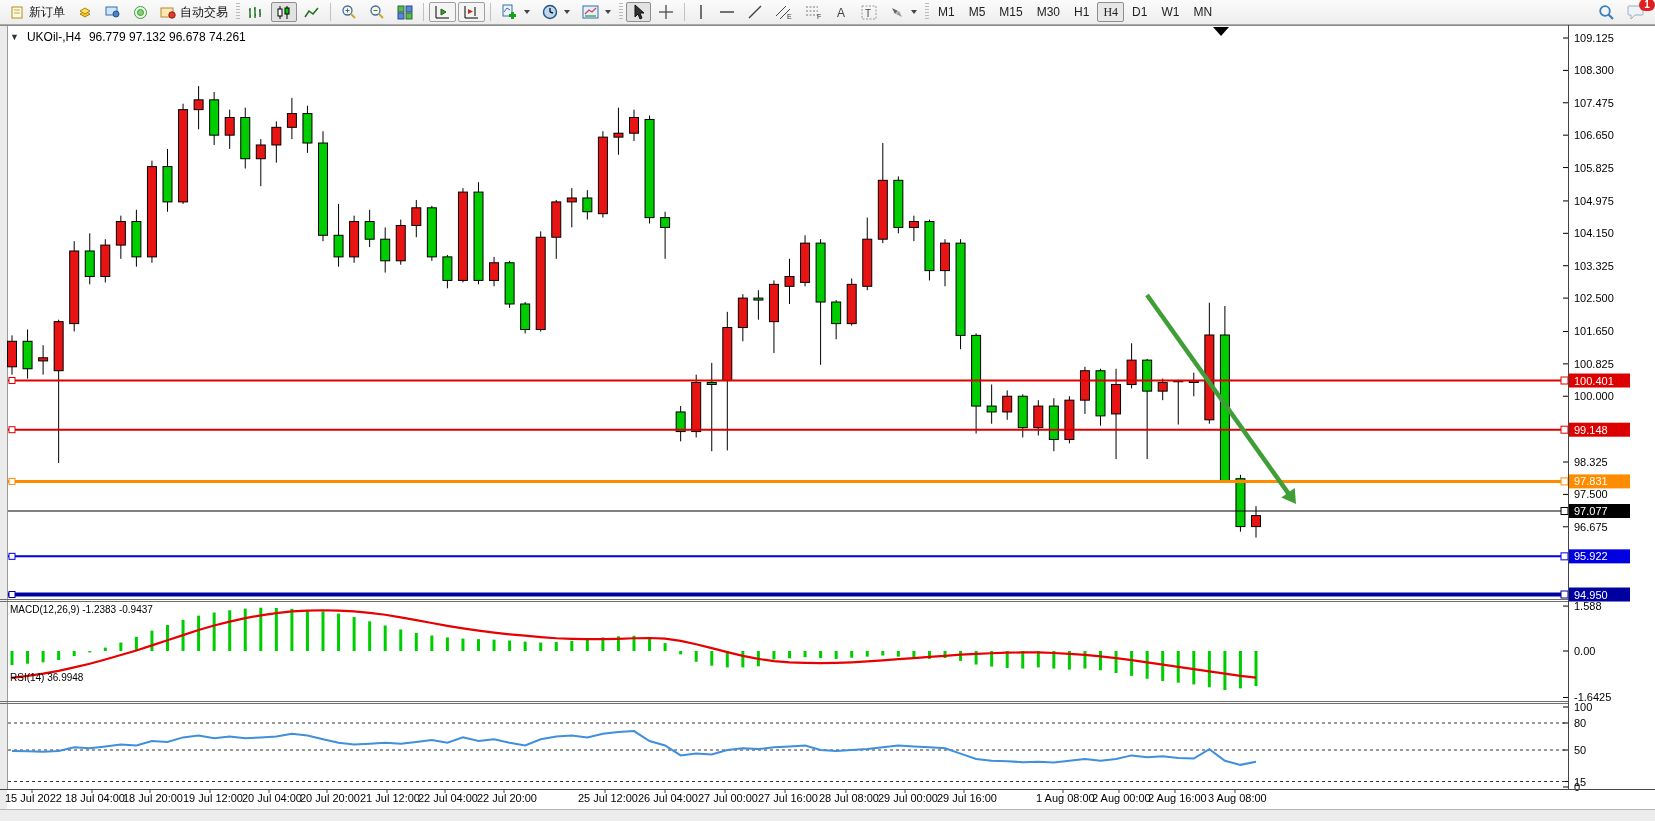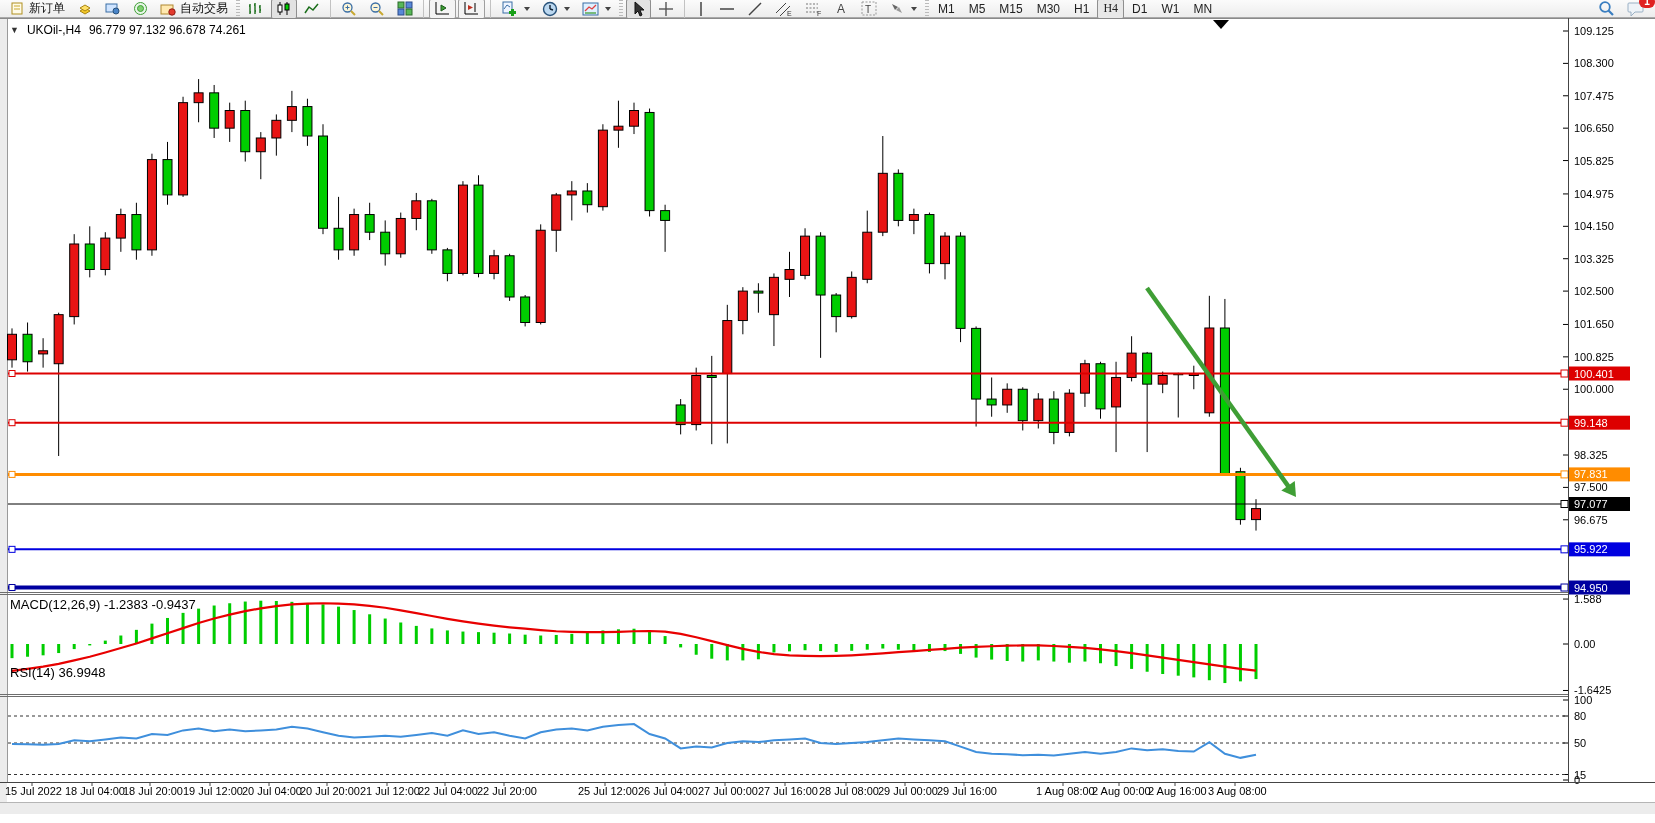--- a/index.html
+++ b/index.html
@@ -1,18 +1,18 @@
 <!DOCTYPE html>
 <html><head>
 <meta charset="utf-8">
 <style>
   html,body{margin:0;padding:0;width:1655px;height:823px;overflow:hidden;
     font-family:"Liberation Sans","DejaVu Sans",sans-serif;background:#ffffff;}
   
-  .toolbar{height:18px;background:linear-gradient(#fbfbfb,#ededed);
+  .toolbar{height:25px;background:linear-gradient(#fbfbfb,#ededed);
     border-bottom:1px solid #a9a9a9;display:flex;align-items:center;
     padding:0 4px;font-size:12px;color:#111;box-sizing:border-box;}
   .tbtn{display:flex;align-items:center;gap:4px;padding:2px 4px;margin:0 1px;
     border:1px solid transparent;border-radius:2px;height:20px;box-sizing:border-box;}
   .tbtn.pressed{background:#e2e2e2;border:1px solid #8f8f8f;}
   .tbtn.boxed{border:1px solid #9f9f9f;background:#f4f4f4;}
   .tsep{width:1px;height:18px;background:#c2c2c2;margin:0 4px;}
   .grip{width:4px;height:18px;margin:0 2px;
     background-image:repeating-linear-gradient(#bbb 0 1px,transparent 1px 3px);}
   .tftxt{font-size:12px;color:#222;padding:1px 5px;}
@@ -25,21 +25,21 @@
   .badge{position:absolute;top:-4px;right:-6px;background:#e02020;color:#fff;
     border-radius:8px;font-size:10px;font-weight:bold;min-width:12px;height:12px;
     line-height:12px;text-align:center;padding:0 2px;}
   .chat-wrap{position:relative;}
   
   .chart-window{position:relative;width:1655px;height:796px;background:#fff;}
   #chart-svg{position:absolute;left:0;top:0;}
   .overlay-label{position:absolute;font-size:12px;color:#000;z-index:5;white-space:nowrap;}
   .chart-title{left:10px;top:5px;display:flex;gap:8px;align-items:center;}
   .chart-title .tri{font-size:9px;color:#333;}
-  .sub-label{font-size:13px;}
+  .sub-label{font-size:10px;}
 </style>
 </head>
 <body>
 
 <div class="toolbar">
   <div class="tbtn">
     <svg class="icon" width="15" height="15" viewBox="0 0 15 15">
         <rect x="2" y="2" width="10" height="11" fill="#fffbe8" stroke="#b09020"></rect>
         <line x1="4" y1="5" x2="10" y2="5" stroke="#c8a830"></line>
         <line x1="4" y1="8" x2="10" y2="8" stroke="#c8a830"></line>

